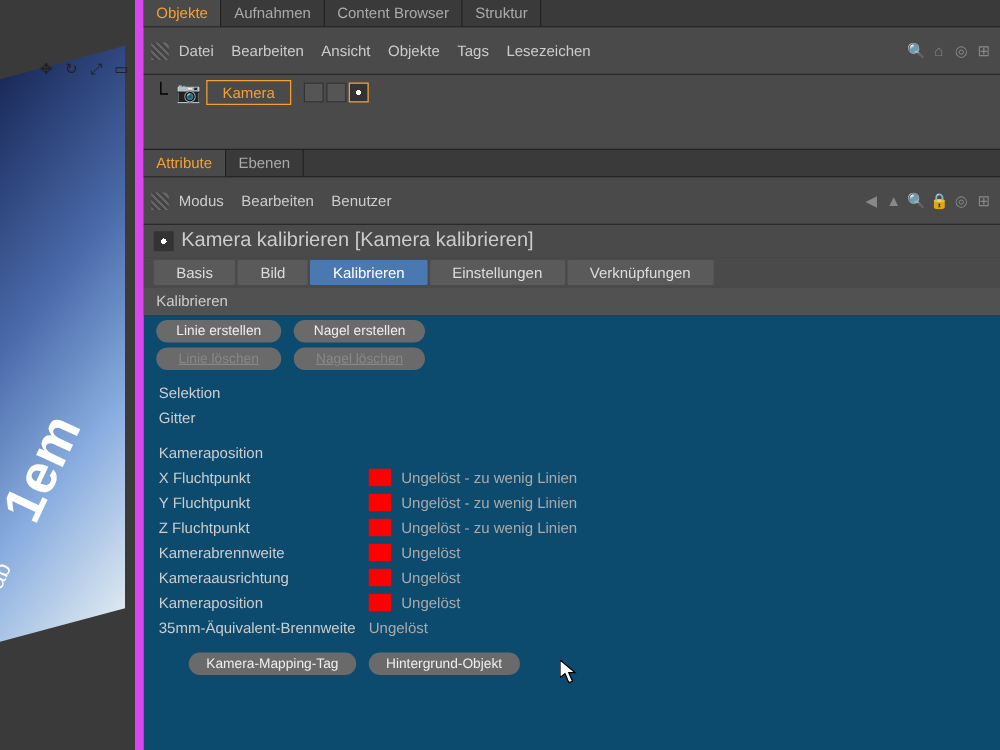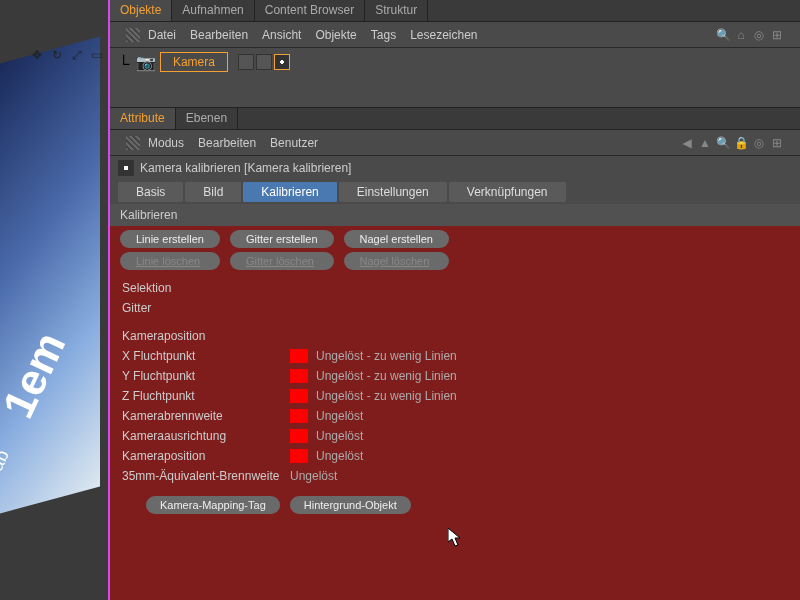--- a/index.html
+++ b/index.html
@@ -2,47 +2,47 @@
 <html><head>
 <meta charset="utf-8">
 <style>
   * { box-sizing: border-box; margin: 0; padding: 0; font-family: Arial, sans-serif; }
   body { background: #3a3a3a; width: 800px; height: 600px; overflow: hidden; position: relative; }
   .bg-image { position: absolute; left: 0; top: 50px; width: 100px; height: 450px; background: linear-gradient(135deg, #1a2a5a 0%, #4a6aaa 40%, #8aaee0 70%, #dde8f0 100%); transform: skewY(-15deg); }
   .bg-text { position: absolute; left: -10px; top: 350px; color: #fff; font-size: 44px; font-weight: bold; transform: rotate(-65deg); pointer-events: none; }
   .bg-text2 { position: absolute; left: -10px; top: 450px; color: #fff; font-size: 18px; transform: rotate(-65deg); pointer-events: none; }
   .top-tools { position: absolute; left: 30px; top: 48px; display: flex; gap: 6px; }
   .top-tools .ti { width: 14px; height: 14px; color: #222; font-size: 12px; text-align: center; line-height: 14px; }
-  .panel-right { position: absolute; left: 108px; top: 0; right: 0; bottom: 0; background: #7f1d1d; border-left: 2px solid #d946ef; }
+  .panel-right { position: absolute; left: 108px; top: 0; right: 0; bottom: 0; background: #0c4a6e; border-left: 7px solid #d946ef; }
   .tab-row { display: flex; background: #3a3a3a; border-bottom: 1px solid #222; height: 22px; }
   .tab { padding: 3px 10px; font-size: 12px; color: #aaa; border-right: 1px solid #222; cursor: pointer; }
   .tab.active { color: #f5a030; background: #4a4a4a; }
-  .menu-row { display: flex; align-items: center; background: #4a4a4a; border-bottom: 1px solid #2a2a2a; height: 26px; padding: 0 16px; }
+  .menu-row { display: flex; align-items: center; background: #4a4a4a; border-bottom: 1px solid #2a2a2a; height: 38px; padding: 0 6px; }
   .menu-icon { width: 14px; height: 14px; background: repeating-linear-gradient(45deg,#666,#666 2px,#444 2px,#444 4px); margin-right: 8px; }
   .menu-item { font-size: 12px; color: #ccc; margin-right: 14px; cursor: pointer; }
   .menu-right { margin-left: auto; display: flex; gap: 4px; }
   .menu-right .ico { width: 14px; height: 14px; color: #888; font-size: 12px; text-align: center; line-height: 14px; cursor: pointer; }
   .obj-row { background: #4a4a4a; height: 60px; border-bottom: 1px solid #222; padding: 4px 8px; }
   .obj-entry { display: flex; align-items: center; gap: 4px; }
   .obj-icon { width: 14px; height: 14px; display: inline-block; }
   .obj-name { color: #f5a030; font-size: 12px; padding: 2px 12px; border: 1px solid #f5a030; }
   .obj-tags { display: flex; gap: 2px; margin-left: 6px; }
   .obj-tag { width: 16px; height: 16px; border: 1px solid #333; background: #555; }
   .obj-tag.sel { border: 1px solid #f5a030; background: radial-gradient(circle,#fff 20%,#333 20%); }
   .attr-tabs { display: flex; background: #3a3a3a; height: 22px; border-bottom: 1px solid #222; }
   .title-row { display: flex; align-items: center; padding: 4px 8px; background: #4a4a4a; }
   .title-row .tic { width: 16px; height: 16px; background: radial-gradient(circle,#fff 20%,#333 20%); margin-right: 6px; }
-  .title-row .tname { color: #ccc; font-size: 12px; }
+  .title-row .tname { color: #ccc; font-size: 16px; }
   .subtab-row { display: flex; padding: 2px 8px; gap: 2px; background: #4a4a4a; }
   .subtab { flex: 0 0 auto; padding: 3px 18px; font-size: 12px; color: #ddd; background: #5a5a5a; border-radius: 1px; cursor: pointer; }
   .subtab.active { background: #4a78b0; color: #fff; }
   .section-header { background: #515151; color: #ccc; font-size: 12px; padding: 4px 10px; }
   .btn-row { display: flex; gap: 10px; padding: 4px 10px; }
   .btn-col { display: flex; flex-direction: column; gap: 4px; }
-  .pill { background: #6a6a6a; color: #eee; font-size: 11px; padding: 3px 16px; border-radius: 10px; cursor: pointer; min-width: 100px; }
+  .pill { background: #6a6a6a; color: #eee; font-size: 11px; padding: 3px 16px; border-radius: 10px; cursor: pointer; min-width: 100px; text-align: center; }
   .pill.disabled { color: #888; cursor: default; text-decoration: underline; }
   .kv-block { padding: 4px 12px; }
   .kv-line { display: flex; align-items: center; min-height: 20px; }
   .kv-label { color: #ccc; font-size: 12px; width: 168px; }
   .kv-value { color: #aaa; font-size: 12px; display: flex; align-items: center; gap: 8px; }
   .swatch { width: 18px; height: 14px; background: #f00; }
   .bottom-btns { display: flex; gap: 10px; padding: 6px 12px; margin-left: 24px; }
   .bpill { background: #6a6a6a; color: #eee; font-size: 11px; padding: 3px 14px; border-radius: 10px; cursor: pointer; }
   .cursor-img { position: absolute; left: 448px; top: 528px; font-size: 14px; color: #fff; pointer-events: none; }
 </style>
@@ -132,24 +132,20 @@
   </div>
 
   <div class="section-header">Kalibrieren</div>
 
   <div class="btn-row">
     <div class="btn-col">
       <div class="pill">Linie erstellen</div>
       <div class="pill disabled">Linie löschen</div>
     </div>
     <div class="btn-col">
-      <div class="pill">Gitter erstellen</div>
-      <div class="pill disabled">Gitter löschen</div>
-    </div>
-    <div class="btn-col">
       <div class="pill">Nagel erstellen</div>
       <div class="pill disabled">Nagel löschen</div>
     </div>
   </div>
 
   <div class="kv-block">
     <div class="kv-line">
         <span class="kv-label">Selektion</span>
       </div>
     <div class="kv-line">

